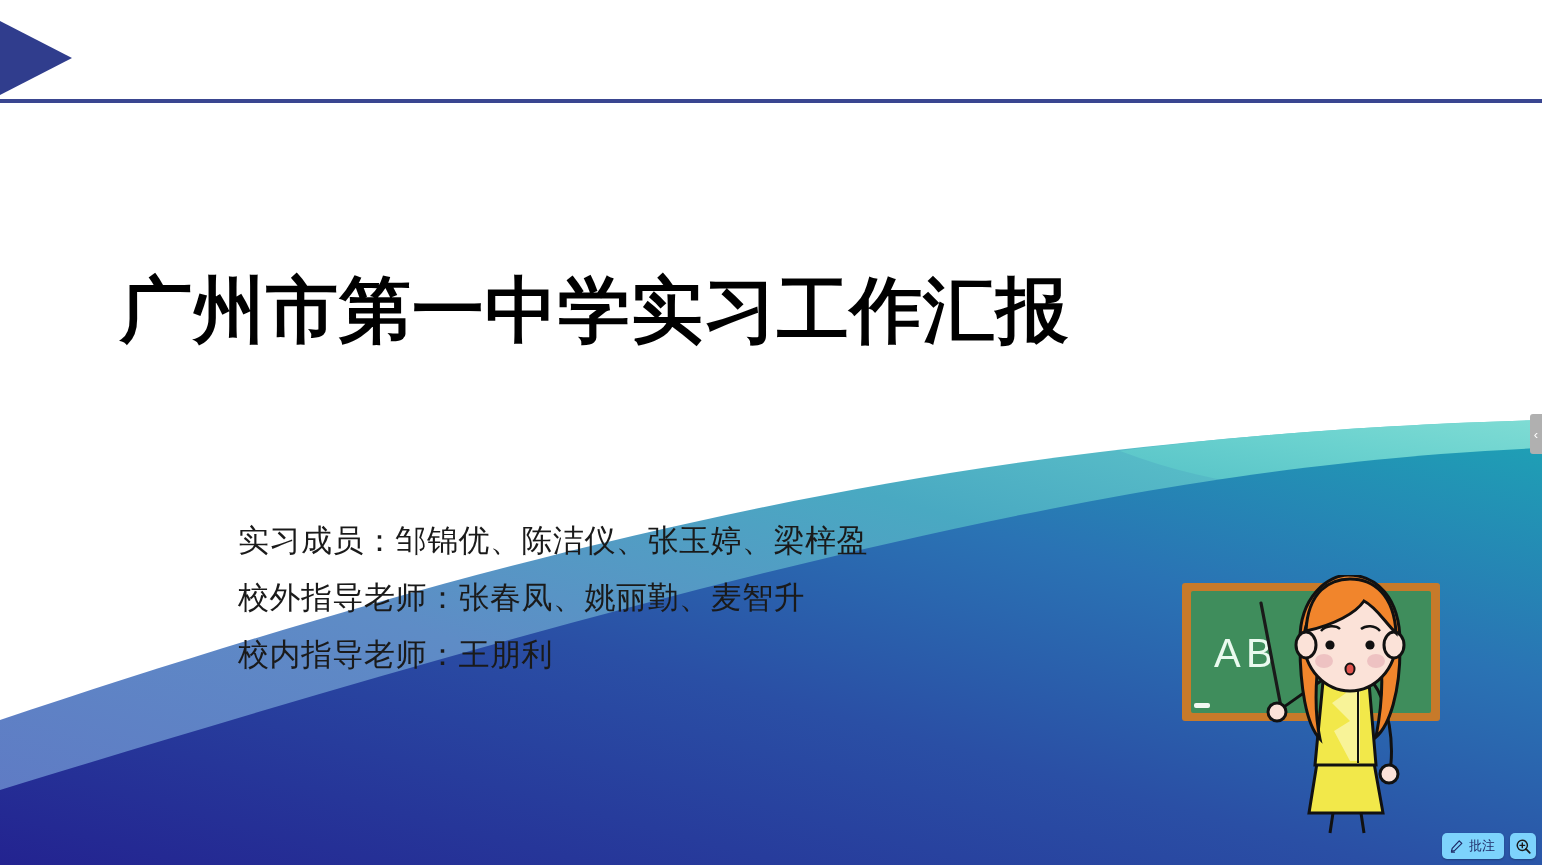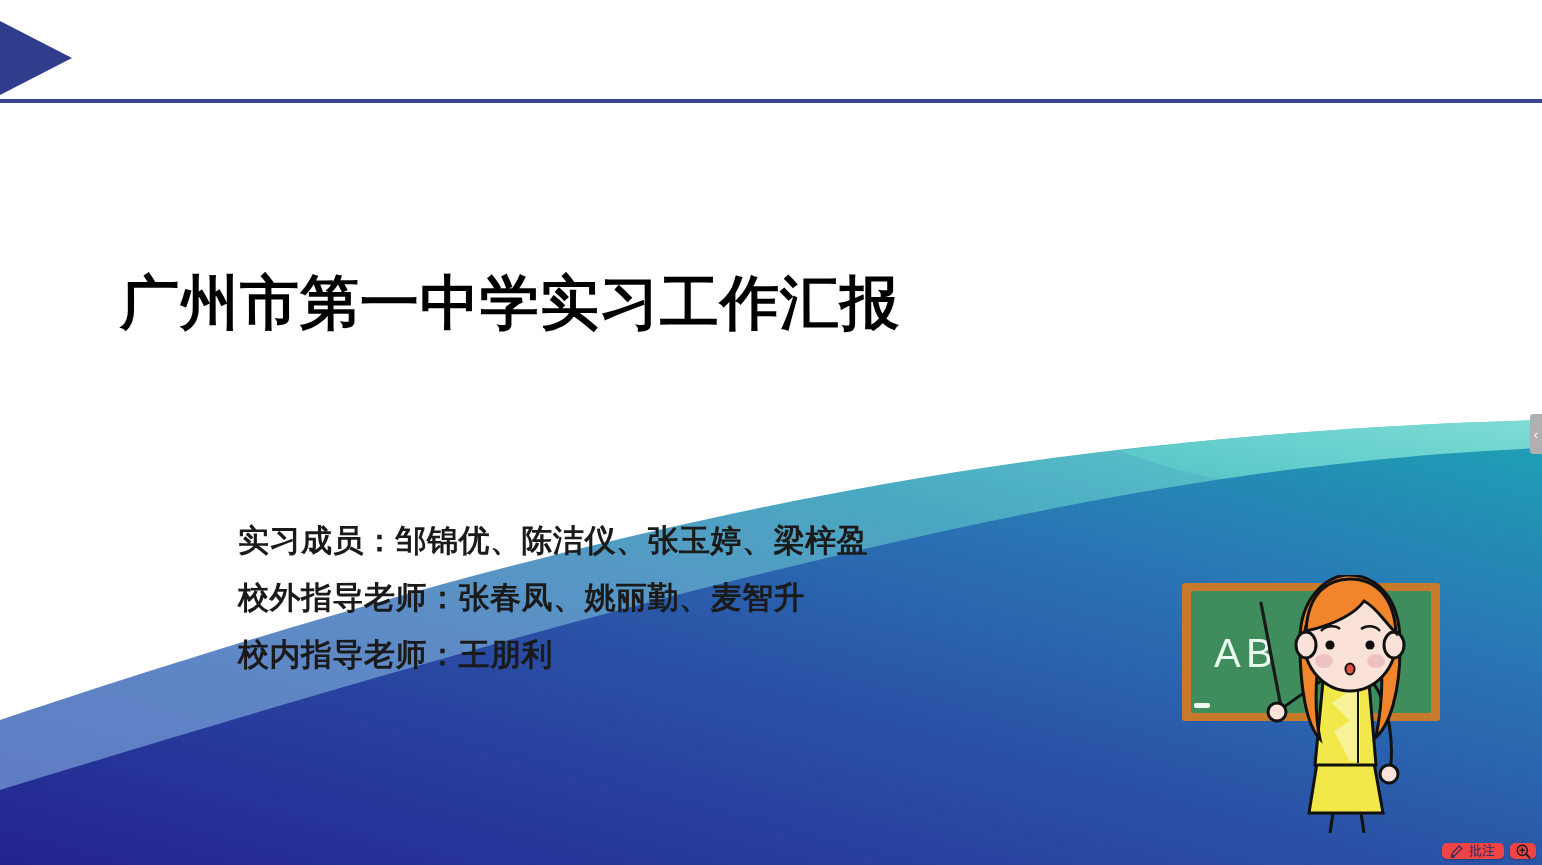--- a/index.html
+++ b/index.html
@@ -47,35 +47,34 @@
     width: 1542px; height: 865px;
     pointer-events: none;
   }
 
   
   .title {
     position: absolute;
     left: 120px;
     top: 272px;
     width: 1300px;
-    font-size: 59px;
+    font-size: 72px;
     font-weight: bold;
     line-height: 1.08;
     color: #000000;
     letter-spacing: 1px;
     white-space: nowrap;
   }
 
   
   .body-block {
     position: absolute;
     left: 238px;
     top: 512px;
     width: 900px;
-    font-weight: bold;
   }
   .body-line {
     font-size: 31px;
     color: #1a1a1a;
     line-height: 57px;
     white-space: nowrap;
     letter-spacing: 0.5px;
   }
 
   
@@ -108,23 +107,23 @@
   
   .toolbar {
     position: absolute;
     right: 6px;
     bottom: 6px;
     display: flex;
     align-items: center;
     gap: 6px;
   }
   .tool-btn {
-    background: #ef4444;
+    background: #7dd3fc;
     border-radius: 5px;
-    height: 16px;
+    height: 26px;
     display: flex;
     align-items: center;
     justify-content: center;
     box-shadow: 0 1px 2px rgba(0,0,0,.25);
     cursor: pointer;
   }
   .tool-btn.annotate {
     padding: 0 9px 0 7px;
     gap: 5px;
   }

